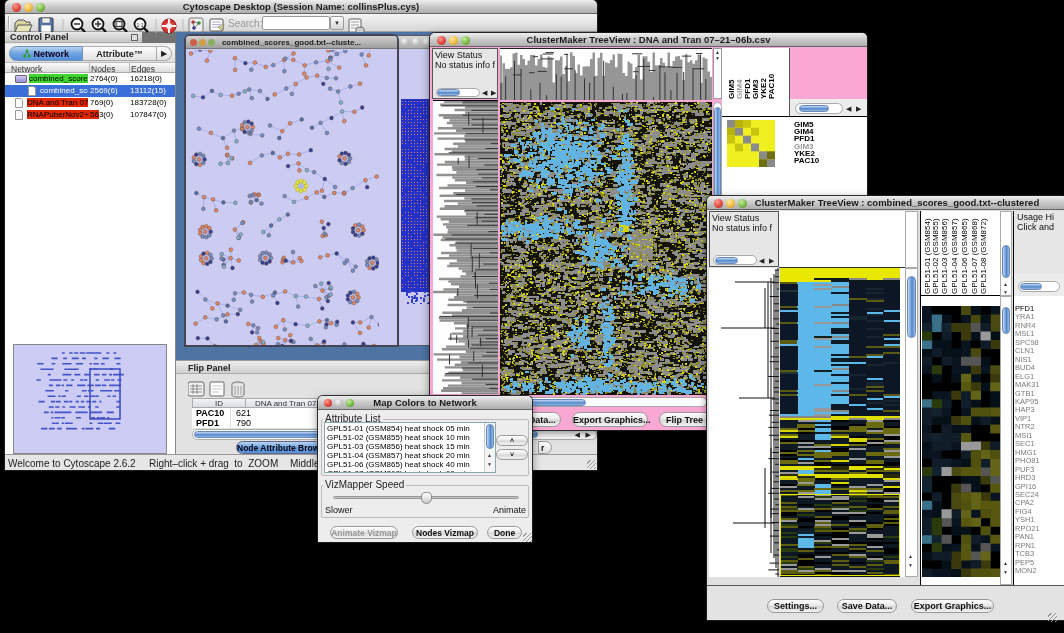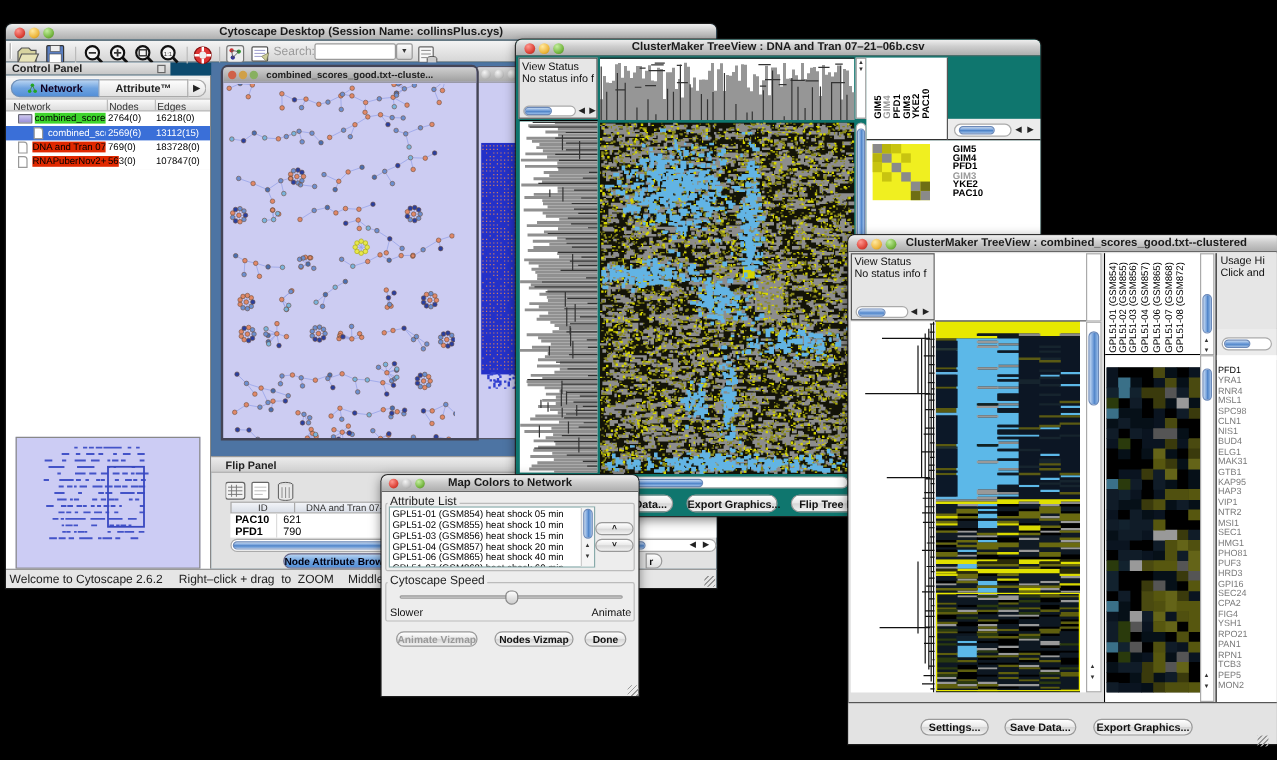--- a/index.html
+++ b/index.html
@@ -17,21 +17,21 @@
 .arr{font-size:7px;color:#222;line-height:8px}
 .grp{position:absolute;border:1px solid #bbb;border-radius:2px}
 .grplbl{position:absolute;font-size:10px;color:#222;background:#ededed;padding:0 2px}
 .rot{position:absolute;writing-mode:vertical-rl;transform:rotate(180deg);white-space:nowrap;font-size:8px;font-weight:bold;color:#000;letter-spacing:0}
 .grip{position:absolute;width:9px;height:9px;background:repeating-linear-gradient(135deg,transparent 0 2px,#999 2px 3px)}
 .doc{position:absolute;width:8px;height:10px;background:#fff;border:1px solid #999;border-radius:0 3px 0 0}
 .fold{position:absolute;width:12px;height:8px;background:linear-gradient(#cfc8f0,#9a90d8);border:1px solid #667;border-radius:1px}
 </style></head>
 <body>
 
-<div class="win" style="left:5px;top:20px;width:592px;height:470px;background:#0c4a6e">
+<div class="win" style="left:5px;top:0;width:592px;height:470px;background:#737373">
  <div class="tbar">Cytoscape Desktop (Session Name: collinsPlus.cys)</div>
  <div class="tl tlr" style="left:7px"></div>
     <div class="tl tly" style="left:19px"></div>
     <div class="tl tlg" style="left:31px"></div>
 
  <div class="abs" style="left:0;top:14px;width:100%;height:18px;background:linear-gradient(#f4f4f4,#d6d6d6);border-bottom:1px solid #a0a0a0">
   <div class="abs" style="left:3px;top:2px;width:2px;height:13px;border-left:1px solid #aaa;border-right:1px solid #fff"></div>
   <svg class="abs" style="left:8px;top:3px" width="350" height="20">
         <path d="M2 6l3-3h6l2 2h4v10H2z" fill="#d8d4a0" stroke="#555" stroke-width="1"></path>
         <path d="M2 15l3-7h14l-3 7z" fill="#e8e4b8" stroke="#555" stroke-width="1"></path>
@@ -225,21 +225,21 @@
  </div>
 
  <div class="abs" style="left:0;top:454px;width:100%;height:16px;background:#e6e6e6;border-top:1px solid #999;font-size:10px;color:#222">
    <span class="abs" style="left:3px;top:3px">Welcome to Cytoscape 2.6.2</span>
    <span class="abs" style="left:144px;top:3px">Right–click + drag&nbsp; to&nbsp; ZOOM</span>
    <span class="abs" style="left:285px;top:3px">Middle–click + drag to PAN</span>
    <div class="grip" style="right:1px;bottom:1px"></div>
  </div>
 </div>
 
-<div class="win" style="left:430px;top:33px;width:437px;height:397px;background:#0f766e;border-radius:5px 5px 0 0">
+<div class="win" style="left:430px;top:33px;width:437px;height:397px;background:#f9a8d4;border-radius:5px 5px 0 0">
  <div class="tbar">ClusterMaker TreeView : DNA and Tran 07–21–06b.csv</div>
  <div class="tl tlr" style="left:7px"></div>
     <div class="tl tly" style="left:19px"></div>
     <div class="tl tlg" style="left:31px"></div>
 
  <div class="abs" style="left:2px;top:15px;width:66px;height:51px;background:#e6e6e6;border:1px solid #555">
    <div class="abs" style="left:2px;top:1px;font-size:9px;color:#111">View Status<br>No status info f</div>
    <div class="sb" style="left:3px;top:39px;width:44px;height:9px">
         <div class="sbthumb" style="left:0px;top:0px;width:23px;height:7px"></div>
       </div>
@@ -450,36 +450,36 @@
  </div>
 
  <div class="abs" style="left:0;top:389px;width:100%;height:35px;background:#e3e3e3;border-top:1px solid #555">
    <div class="btn" style="left:60px;top:13px;width:57px;height:14px;line-height:13px">Settings...</div>
    <div class="btn" style="left:130px;top:13px;width:60px;height:14px;line-height:13px">Save Data...</div>
    <div class="btn" style="left:204px;top:13px;width:83px;height:14px;line-height:13px">Export Graphics...</div>
    <div class="grip" style="left:341px;top:27px"></div>
  </div>
 </div>
 
-<div class="win" style="left:318px;top:396px;width:214px;height:184px;background:#ededed">
+<div class="win" style="left:318px;top:396px;width:214px;height:146px;background:#ededed">
  <div class="tbar">Map Colors to Network</div>
  <div class="tl tlr" style="left:6px;width:8px;height:8px"></div>
     <div class="tl tlgrey" style="left:17px;width:8px;height:8px"></div>
     <div class="tl tlg" style="left:28px;width:8px;height:8px"></div>
  <div class="grp" style="left:3px;top:23px;width:208px;height:57px"></div>
  <div class="grplbl" style="left:5px;top:17px">Attribute List</div>
  <div class="abs" style="left:6px;top:26px;width:172px;height:51px;background:#fff;border:1px solid #8aa;font-size:8px;color:#000;line-height:9px;padding:1px 0 0 2px;overflow:hidden;white-space:nowrap">GPL51-01 (GSM854) heat shock 05 min<br>GPL51-02 (GSM855) heat shock 10 min<br>GPL51-03 (GSM856) heat shock 15 min<br>GPL51-04 (GSM857) heat shock 20 min<br>GPL51-06 (GSM865) heat shock 40 min<br>GPL51-07 (GSM868) heat shock 60 min</div>
  <div class="abs" style="left:166px;top:27px;width:11px;height:49px;background:#f4f4f4;border-left:1px solid #ccc">
    <div class="sbthumbv" style="left:1px;top:1px;width:8px;height:25px"></div>
    <div class="abs" style="left:2px;top:28px;font-size:5px;color:#333;text-align:center;line-height:9px">▲<br>▼</div>
  </div>
  <div class="btn" style="left:178px;top:39px;width:32px;height:11px;line-height:10px;font-size:7px">˄</div>
  <div class="btn" style="left:178px;top:53px;width:32px;height:11px;line-height:10px;font-size:7px">˅</div>
  <div class="grp" style="left:3px;top:89px;width:208px;height:33px"></div>
- <div class="grplbl" style="left:5px;top:83px">Cytoscape Speed</div>
+ <div class="grplbl" style="left:5px;top:83px">VizMapper Speed</div>
  <div class="abs" style="left:15px;top:100px;width:186px;height:3px;background:linear-gradient(#aaa,#ddd);border:1px solid #999;border-radius:2px"></div>
  <div class="abs" style="left:103px;top:96px;width:11px;height:12px;background:linear-gradient(#fdfdfd,#ccc);border:1px solid #888;border-radius:5px 5px 6px 6px"></div>
  <div class="abs" style="left:7px;top:109px;font-size:9px;color:#111">Slower</div>
  <div class="abs" style="right:6px;top:109px;font-size:9px;color:#111">Animate</div>
  <div class="btn" style="left:12px;top:130px;width:68px;height:13px;line-height:12px;color:#999;font-size:8.5px">Animate Vizmap</div>
  <div class="btn" style="left:94px;top:130px;width:66px;height:13px;line-height:12px;font-size:8.5px">Nodes Vizmap</div>
  <div class="btn" style="left:169px;top:130px;width:35px;height:13px;line-height:12px;font-size:8.5px">Done</div>
  <div class="grip" style="right:0px;bottom:0px"></div>
 </div>
 

